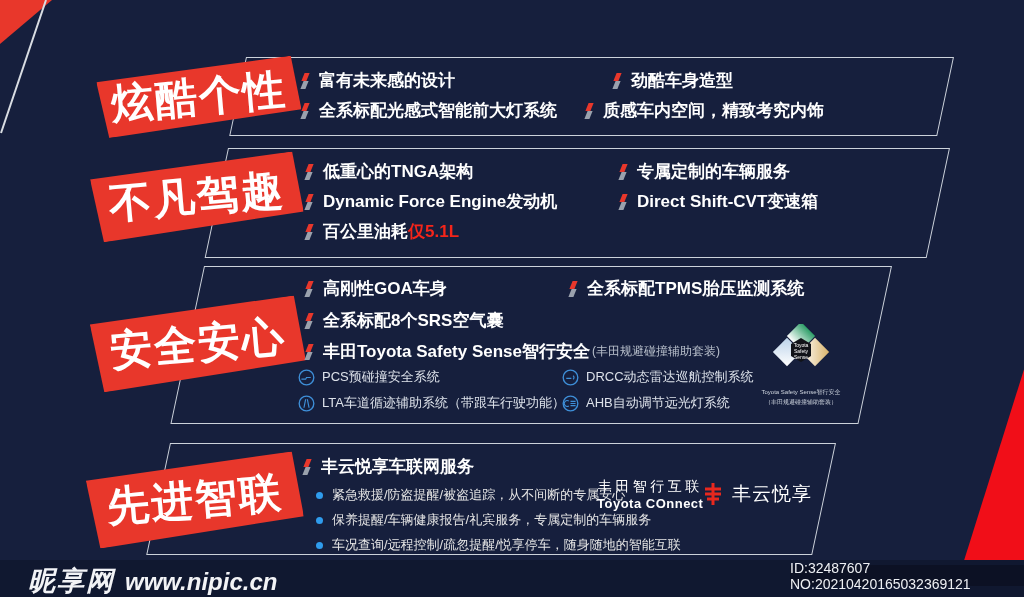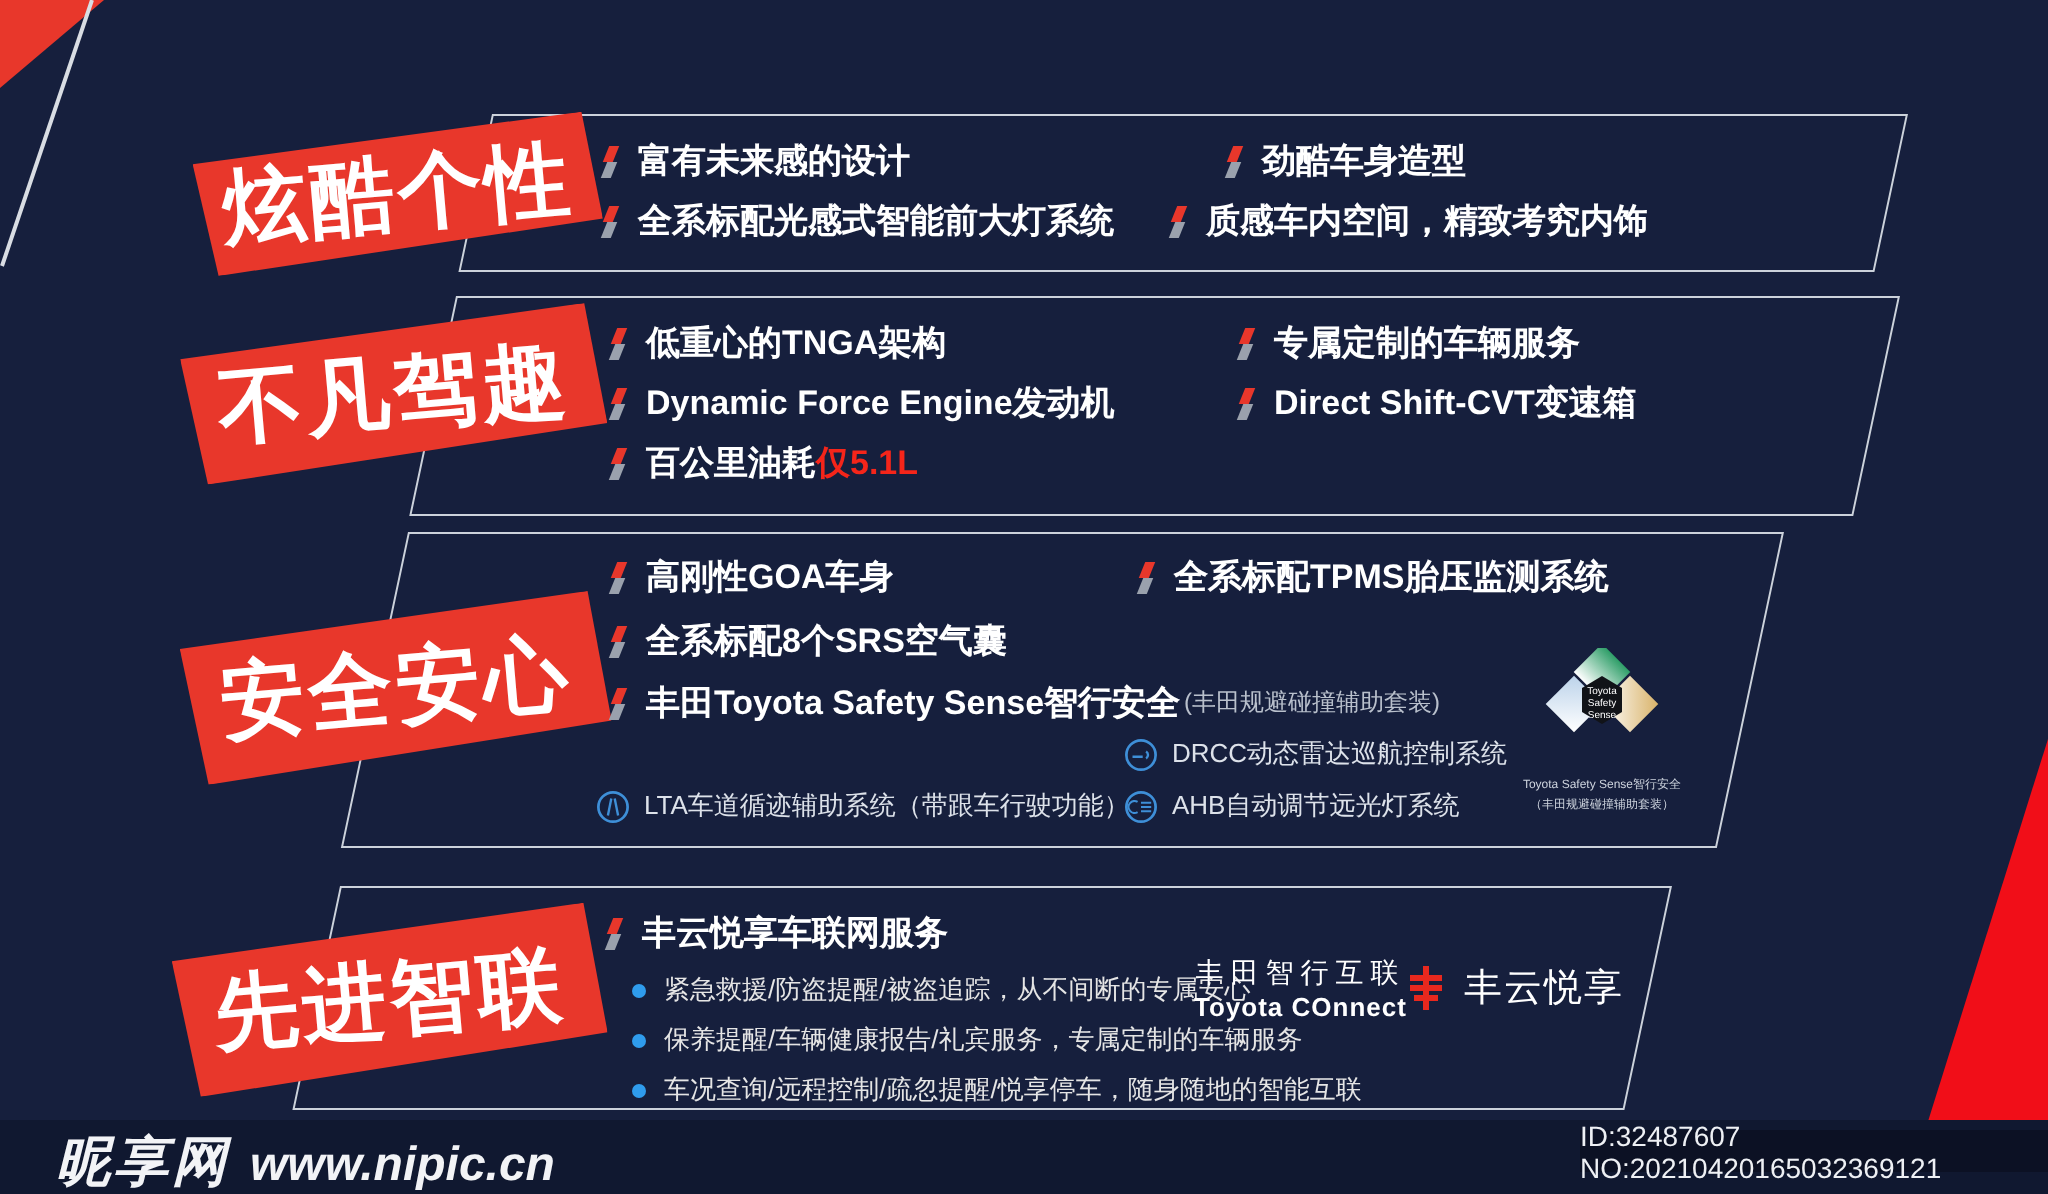--- a/index.html
+++ b/index.html
@@ -152,20 +152,27 @@
   <div class="row item" style="left:304px;top:340px">
     <span class="bolt"></span>
     <span>丰田Toyota Safety Sense智行安全</span>
     <span class="note">(丰田规避碰撞辅助套装)</span>
   </div>
   <div class="row item" style="left:568px;top:277px">
     <span class="bolt"></span>
     <span>全系标配TPMS胎压监测系统</span>
   </div>
 
+  <div class="row sub" style="left:298px;top:368px">
+    <svg class="cicon" viewBox="0 0 20 20">
+      <circle cx="10" cy="10" r="8.6" fill="none" stroke="#3e8fd8" stroke-width="1.6"></circle>
+      <path d="M4 12h5l1-2h5" fill="none" stroke="#3e8fd8" stroke-width="1.4"></path>
+    </svg>
+    <span>PCS预碰撞安全系统</span>
+  </div>
   <div class="row sub" style="left:298px;top:394px">
     <svg class="cicon" viewBox="0 0 20 20">
       <circle cx="10" cy="10" r="8.6" fill="none" stroke="#3e8fd8" stroke-width="1.6"></circle>
       <path d="M7 15l2-10M13 15l-2-10" fill="none" stroke="#3e8fd8" stroke-width="1.4"></path>
     </svg>
     <span>LTA车道循迹辅助系统（带跟车行驶功能）</span>
   </div>
   <div class="row sub" style="left:562px;top:368px">
     <svg class="cicon" viewBox="0 0 20 20">
       <circle cx="10" cy="10" r="8.6" fill="none" stroke="#3e8fd8" stroke-width="1.6"></circle>

